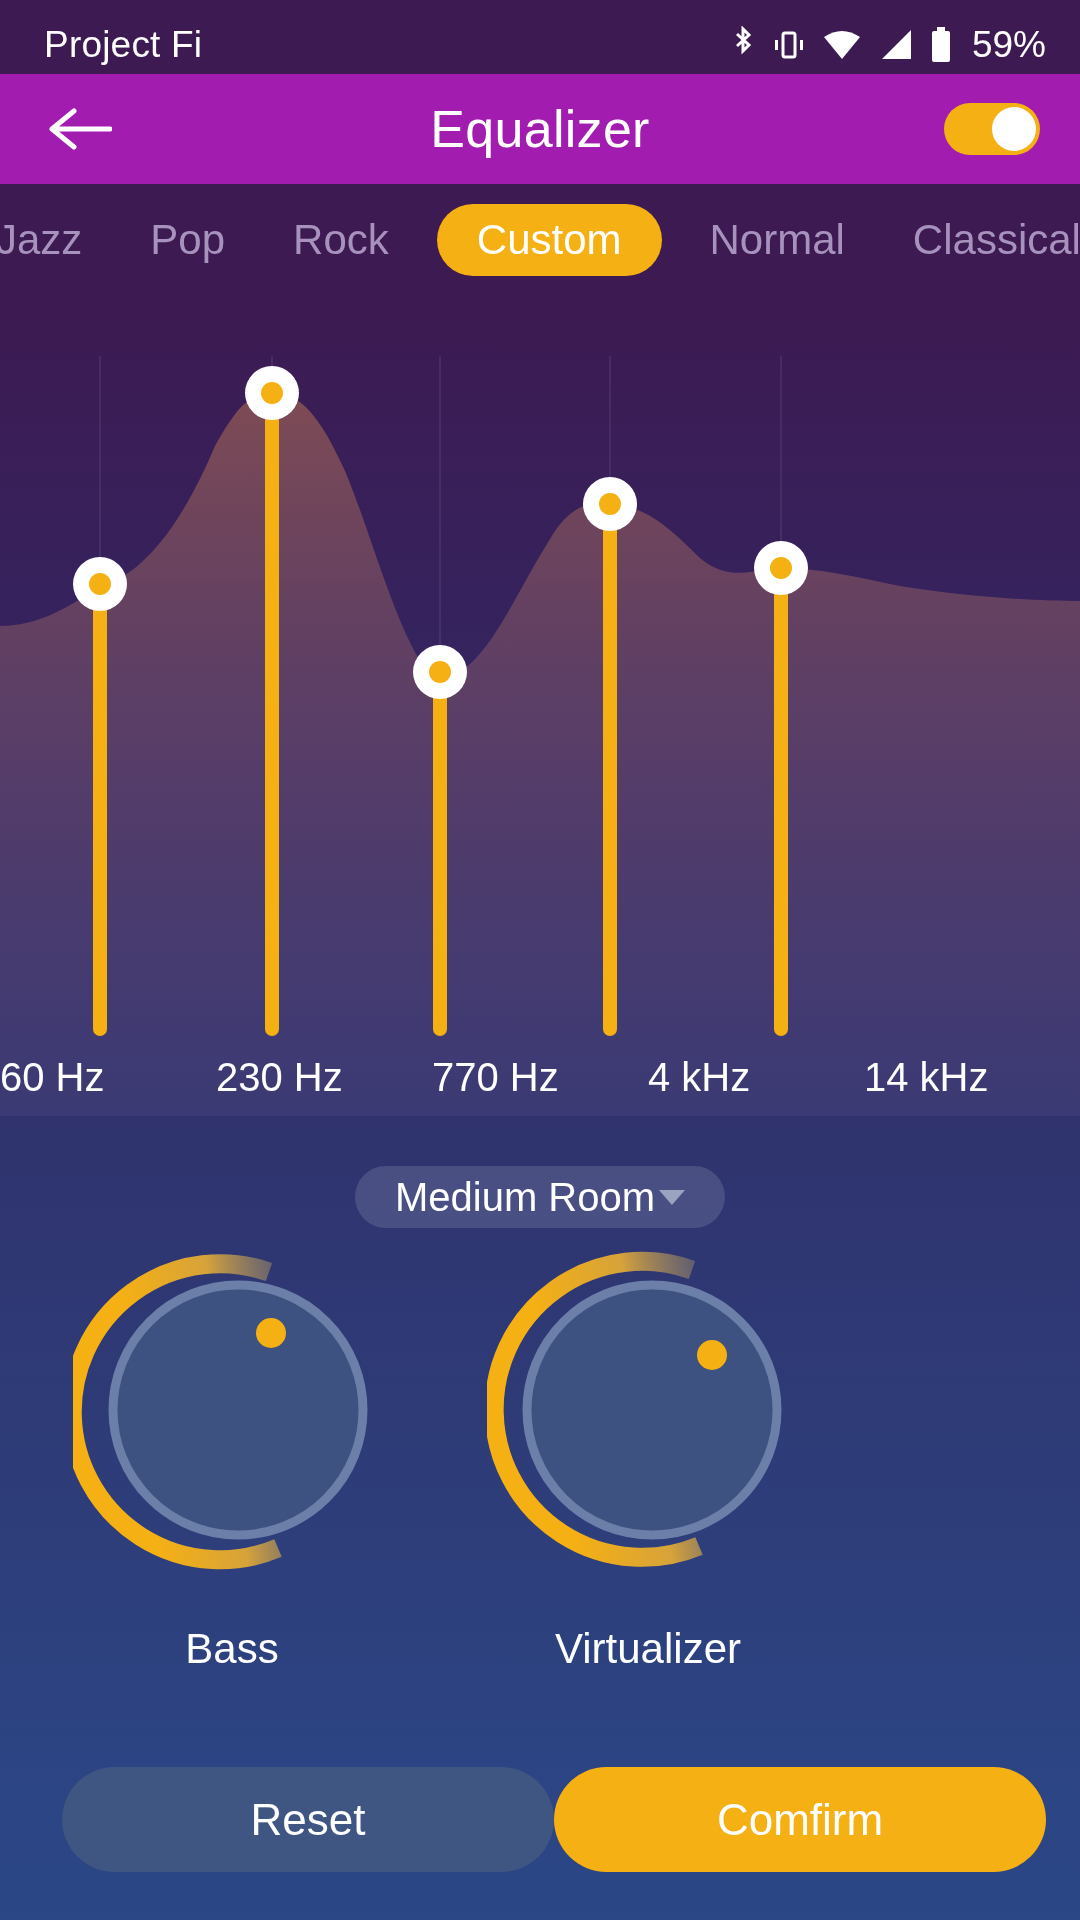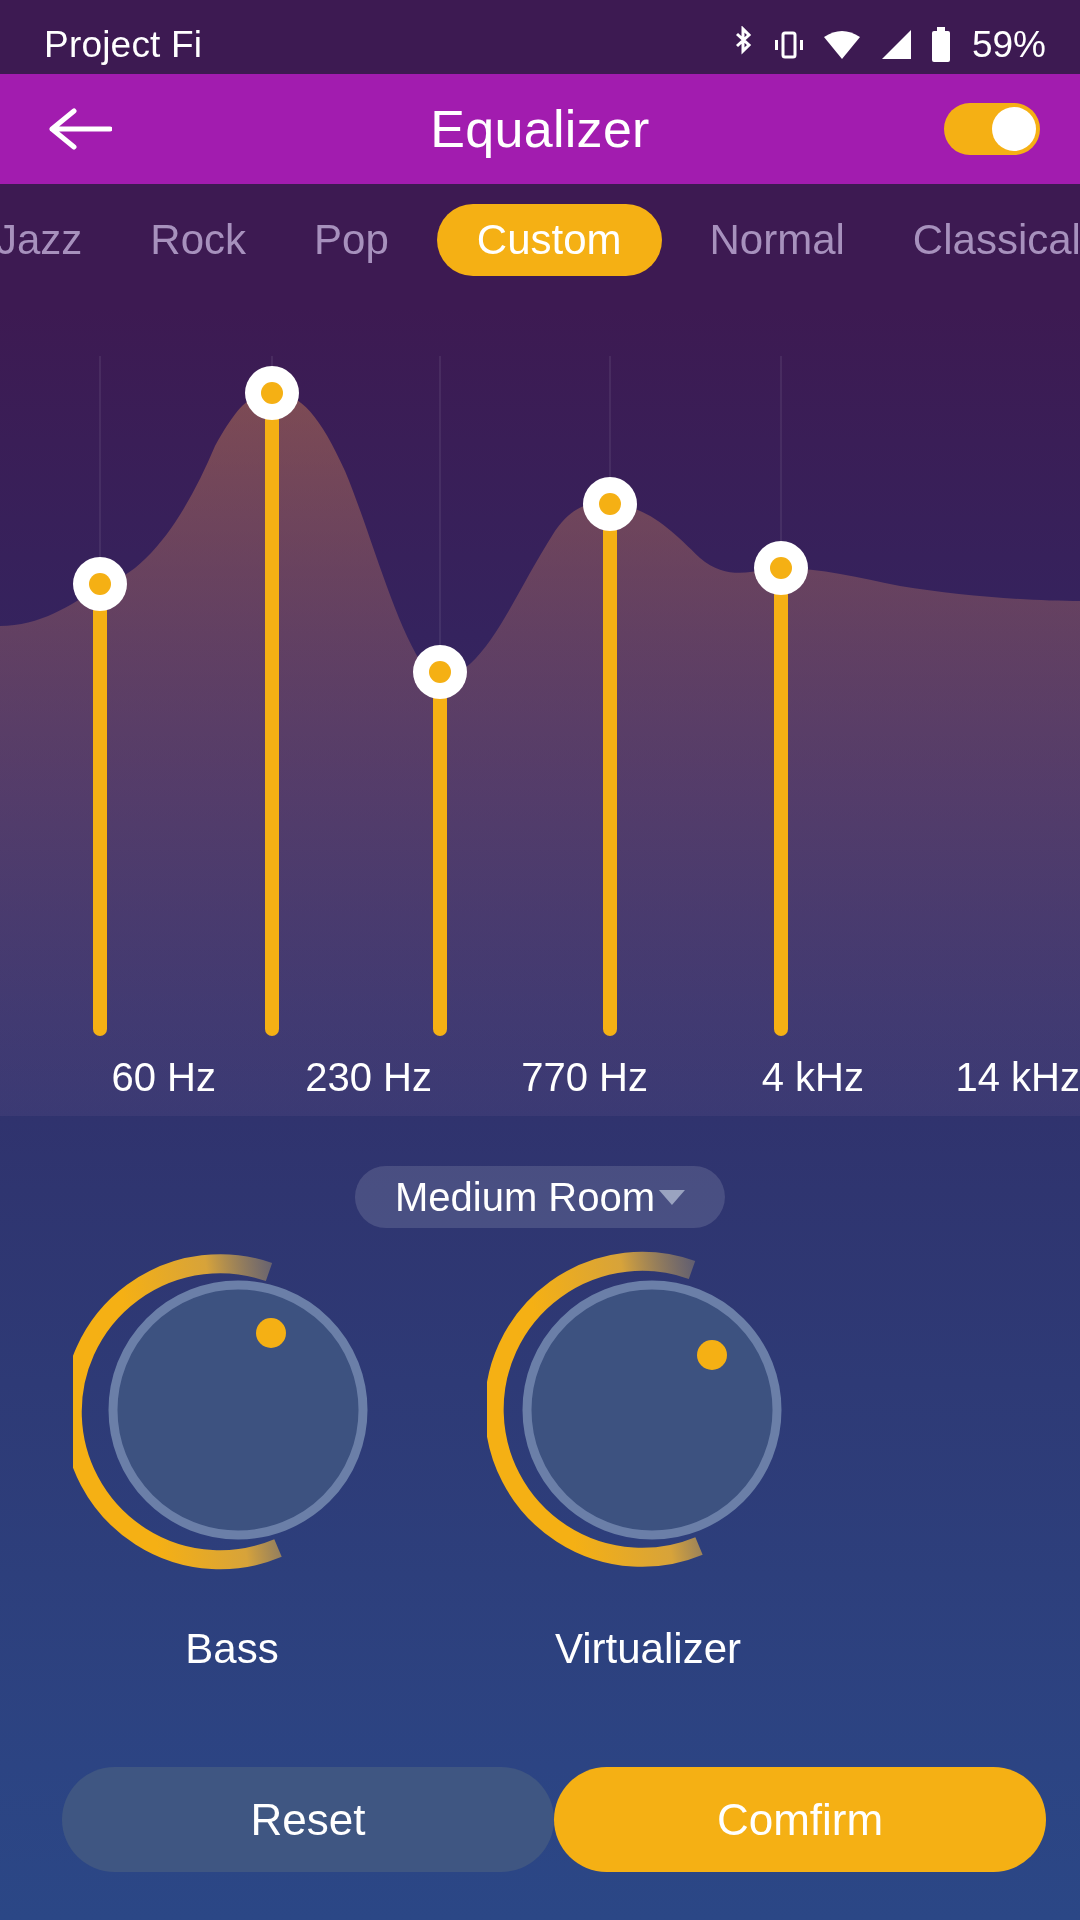--- a/index.html
+++ b/index.html
@@ -85,21 +85,21 @@
   
   .eq{
     position:absolute; top:296px; left:0; width:1080px; height:820px;
   }
   .eq svg{ display:block; position:absolute; top:0; left:0; }
   .freqrow{
     position:absolute; top:1055px; left:0; width:1080px;
     display:flex;
   }
   .freqlabel{
-    flex:1; text-align:right; color:#ffffff;
+    flex:1; text-align:left; color:#ffffff;
     font-size:40px; font-weight:400;
   }
 
   
   .reverb{
     position:absolute; top:1166px; left:50%; transform:translateX(-50%);
     height:62px; padding:0 40px;
     background:rgba(255,255,255,.13);
     border-radius:31px;
     display:flex; align-items:center; gap:4px;
@@ -179,22 +179,22 @@
   </div>
   <div class="apptitle">Equalizer</div>
   <div class="toggle">
     <div class="knob"></div>
   </div>
 </div>
 
 <div class="tabs">
   <div class="tabstrip">
     <div class="tab">Jazz</div>
+    <div class="tab">Pop</div>
     <div class="tab">Rock</div>
-    <div class="tab">Pop</div>
     <div class="tab active">Custom</div>
     <div class="tab">Normal</div>
     <div class="tab">Classical</div>
   </div>
 </div>
 
 <div class="eq">
   <svg width="1080" height="820" viewBox="0 0 1080 820">
     <defs>
       <linearGradient id="areaGrad" x1="0" y1="0" x2="0" y2="1">

